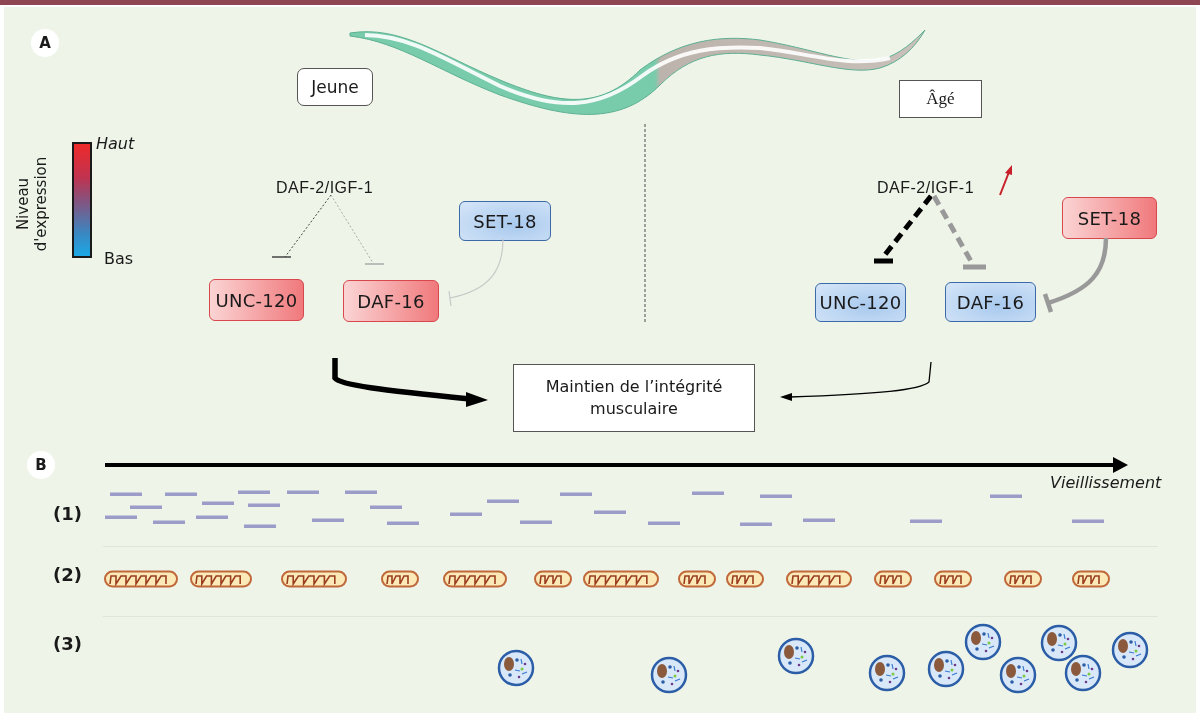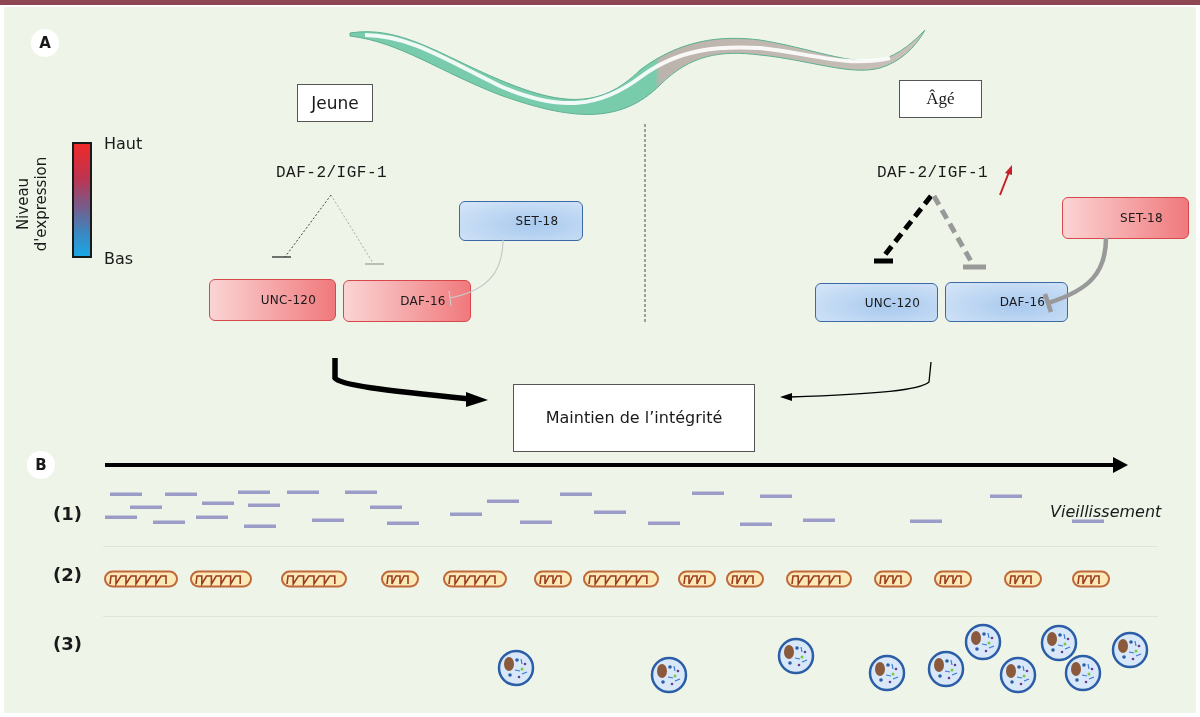--- a/index.html
+++ b/index.html
@@ -15,47 +15,46 @@
     position: absolute; width: 28px; height: 28px; border-radius: 50%;
     background: #ffffff; font-weight: bold; font-size: 15px;
     display: flex; align-items: center; justify-content: center;
     font-family: "DejaVu Sans", sans-serif;
   }
   .label-box {
     position: absolute; background: #fff; border: 1px solid #555;
     display: flex; align-items: center; justify-content: center;
     font-size: 17px; font-family: "DejaVu Sans", sans-serif;
   }
-  .daf2 { position: absolute; font-size: 16px; letter-spacing: 0.5px; font-family: Liberation Mono, monospace; }
+  .daf2 { position: absolute; font-size: 16px; letter-spacing: 0.5px; font-family: Liberation Sans, sans-serif; margin-top: 15px; }
   .gene {
     position: absolute; border-radius: 6px; display: flex; align-items: center; justify-content: center;
-    font-size: 12px; font-family: "DejaVu Sans", sans-serif; letter-spacing: 0.3px; padding-left: 32px;
+    font-size: 18px; font-family: "DejaVu Sans", sans-serif; letter-spacing: 0.3px;
   }
   .gene.red { background: linear-gradient(90deg, #fbd4d4 0%, #f0797c 100%); border: 1.5px solid #d7474c; }
   .gene.blue { background: radial-gradient(ellipse at 60% 60%, #a8c9ee 0%, #d6e6f8 100%); border: 1.5px solid #3c6aa8; }
   .result-box {
     position: absolute; left: 513px; top: 364px; width: 240px; height: 66px;
     background: #fff; border: 1px solid #555; text-align: center;
     font-size: 16px; line-height: 22px; display: flex; flex-direction: column; justify-content: center;
     font-family: "DejaVu Sans", sans-serif;
-    margin-top: 20px;
   }
   .legend-bar {
     position: absolute; left: 72px; top: 142px; width: 20px; height: 116px;
     border: 2px solid #1a1a1a; box-sizing: border-box;
     background: linear-gradient(180deg, #ee2a2a 0%, #c03350 30%, #7a5a88 55%, #3a88c2 80%, #1aa8e6 100%);
   }
   .legend-txt { position: absolute; font-size: 16px; font-family: "DejaVu Sans", sans-serif; }
   .legend-axis {
     position: absolute; left: -28px; top: 186px; width: 120px; text-align: center;
     transform: rotate(-90deg); transform-origin: center; font-size: 15px; line-height: 18px;
     font-family: "DejaVu Sans", sans-serif;
   }
   .row-label { position: absolute; font-weight: bold; font-size: 18px; font-family: "DejaVu Sans", sans-serif; }
-  .vieil { position: absolute; left: 1050px; top: 502px; font-style: italic; font-size: 16px; font-family: "DejaVu Sans", sans-serif; }
+  .vieil { position: absolute; left: 1050px; top: 473px; font-style: italic; font-size: 16px; font-family: "DejaVu Sans", sans-serif; }
   .sep { position: absolute; height: 1px; background: #dfe6d8; }
   svg { position: absolute; left: 0; top: 0; overflow: visible; }
 </style>
 </head>
 <body>
 
 <div class="topbar"></div>
 <div class="panel"></div>
 
 <svg width="1200" height="717">
@@ -67,43 +66,44 @@
       <stop offset="1" stop-color="#c4bbb4"></stop>
     </linearGradient>
   </defs>
   <path d="M350,33 C400,25 440,55 500,80 C560,105 600,110 640,70 C680,40 720,35 760,40 C810,48 850,65 880,60 C900,55 915,40 925,30
            C915,48 900,62 880,68 C850,76 810,60 760,55 C720,50 690,55 660,85 C620,125 570,120 500,95 C440,72 400,42 350,36 Z" fill="url(#wormGrad)" stroke="#4da888" stroke-width="1" opacity="0.9"></path>
   <path d="M365,35 C410,35 450,62 500,86 C560,112 600,108 642,76 C680,48 720,46 760,48 C805,52 845,68 890,58" fill="none" stroke="#ffffff" stroke-width="4" opacity="0.9"></path>
 </svg>
 
 <div class="panel-letter" style="left:31px;top:29px;">A</div>
 
-<div class="label-box" style="left:297px;top:84px;width:74px;height:36px;">Jeune</div>
+<div class="label-box" style="left:297px;top:68px;width:74px;height:36px;border-radius:7px;">Jeune</div>
 <div class="label-box" style="left:899px;top:80px;width:81px;height:36px;font-family:Liberation Serif, serif;">Âgé</div>
 
 <div class="legend-bar"></div>
-<div class="legend-txt" style="left:104px;top:134px;">Haut</div>
+<div class="legend-txt" style="left:96px;top:134px;font-style:italic;">Haut</div>
 <div class="legend-txt" style="left:104px;top:249px;">Bas</div>
 <div class="legend-axis">
   <div>Niveau</div>
   <div>d'expression</div>
 </div>
 
 <div class="daf2" style="left:276px;top:164px;">DAF-2/IGF-1</div>
 <div class="gene red" style="left:209px;top:279px;width:93px;height:40px;">UNC-120</div>
 <div class="gene red" style="left:343px;top:280px;width:94px;height:40px;">DAF-16</div>
 <div class="gene blue" style="left:459px;top:201px;width:90px;height:38px;">SET-18</div>
 
 <div class="daf2" style="left:877px;top:164px;">DAF-2/IGF-1</div>
 <div class="gene blue" style="left:815px;top:283px;width:89px;height:37px;">UNC-120</div>
 <div class="gene blue" style="left:945px;top:282px;width:89px;height:38px;">DAF-16</div>
 <div class="gene red" style="left:1062px;top:197px;width:93px;height:40px;">SET-18</div>
 
 <div class="result-box">
   <div>Maintien de l’intégrité</div>
+  <div>musculaire</div>
 </div>
 
 <svg width="1200" height="717">
 
   <line x1="645" y1="124" x2="645" y2="323" stroke="#666" stroke-width="1.2" stroke-dasharray="3,2"></line>
 
   <line x1="331" y1="195" x2="285" y2="257" stroke="#444" stroke-width="1" stroke-dasharray="2,2"></line>
   <line x1="272" y1="257" x2="291" y2="257" stroke="#444" stroke-width="1.5"></line>
   <line x1="331" y1="195" x2="373" y2="263" stroke="#aaa" stroke-width="1" stroke-dasharray="2,2"></line>
   <line x1="365" y1="264" x2="384" y2="264" stroke="#aaa" stroke-width="1.5"></line>

